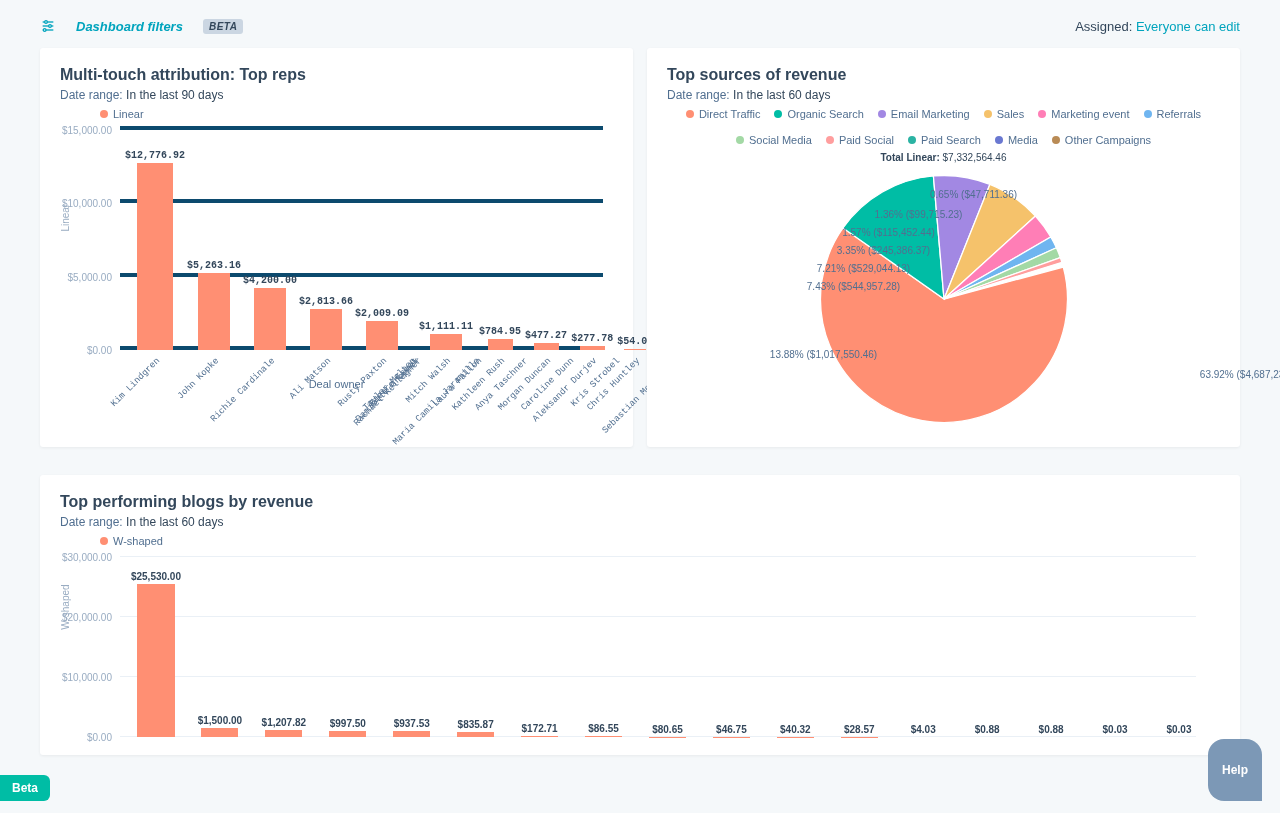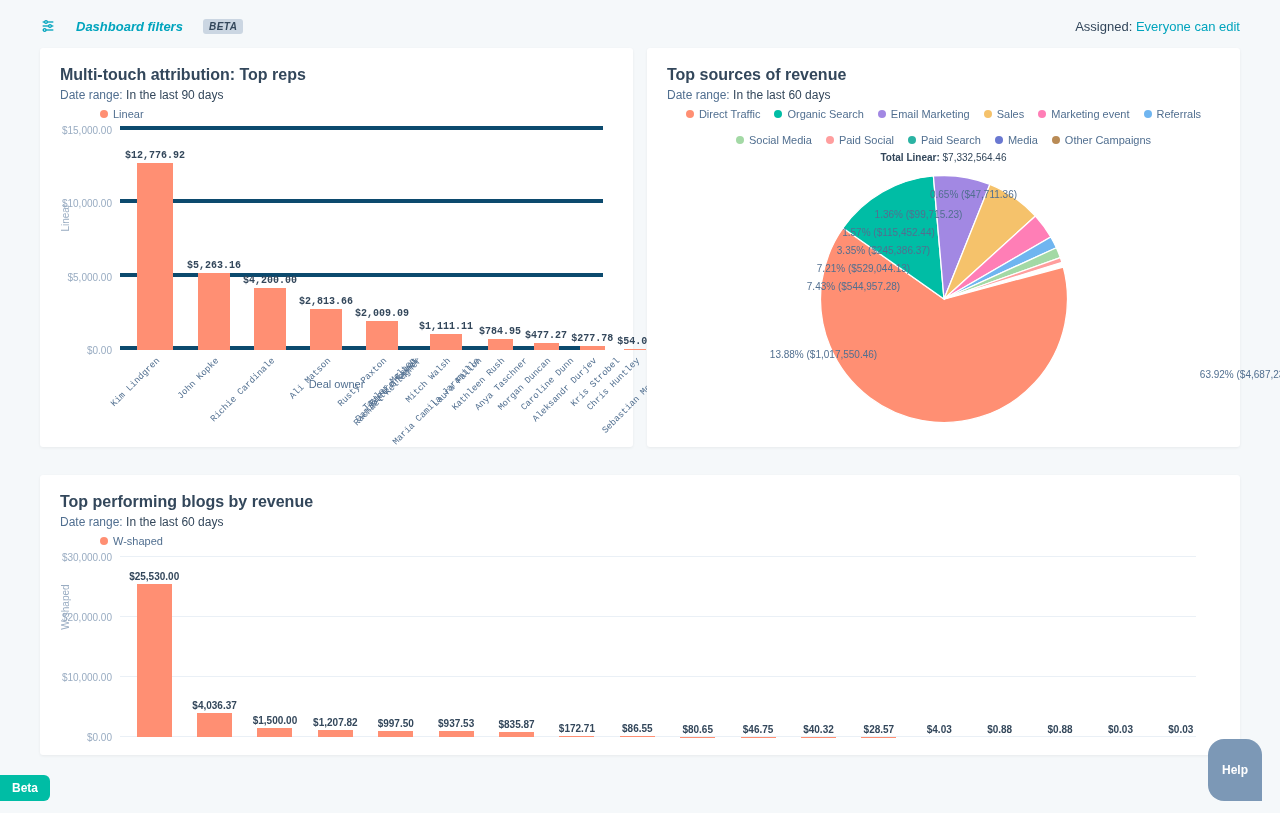--- a/index.html
+++ b/index.html
@@ -318,24 +318,20 @@
         </div>
         <div class="grid" style="bottom: 100%;">
           <span>$30,000.00</span>
         </div>
         <div class="bars2">
           <div class="grp">
             <div class="val">$25,530.00</div>
             <div class="bar" style="height: 85.1%;"></div>
           </div>
           <div class="grp">
-            <div class="val">$4,036.37</div>
-            <div class="bar" style="height: 13.4546%;"></div>
-          </div>
-          <div class="grp">
             <div class="val">$1,500.00</div>
             <div class="bar" style="height: 5%;"></div>
           </div>
           <div class="grp">
             <div class="val">$1,207.82</div>
             <div class="bar" style="height: 4.02607%;"></div>
           </div>
           <div class="grp">
             <div class="val">$997.50</div>
             <div class="bar" style="height: 3.325%;"></div>

